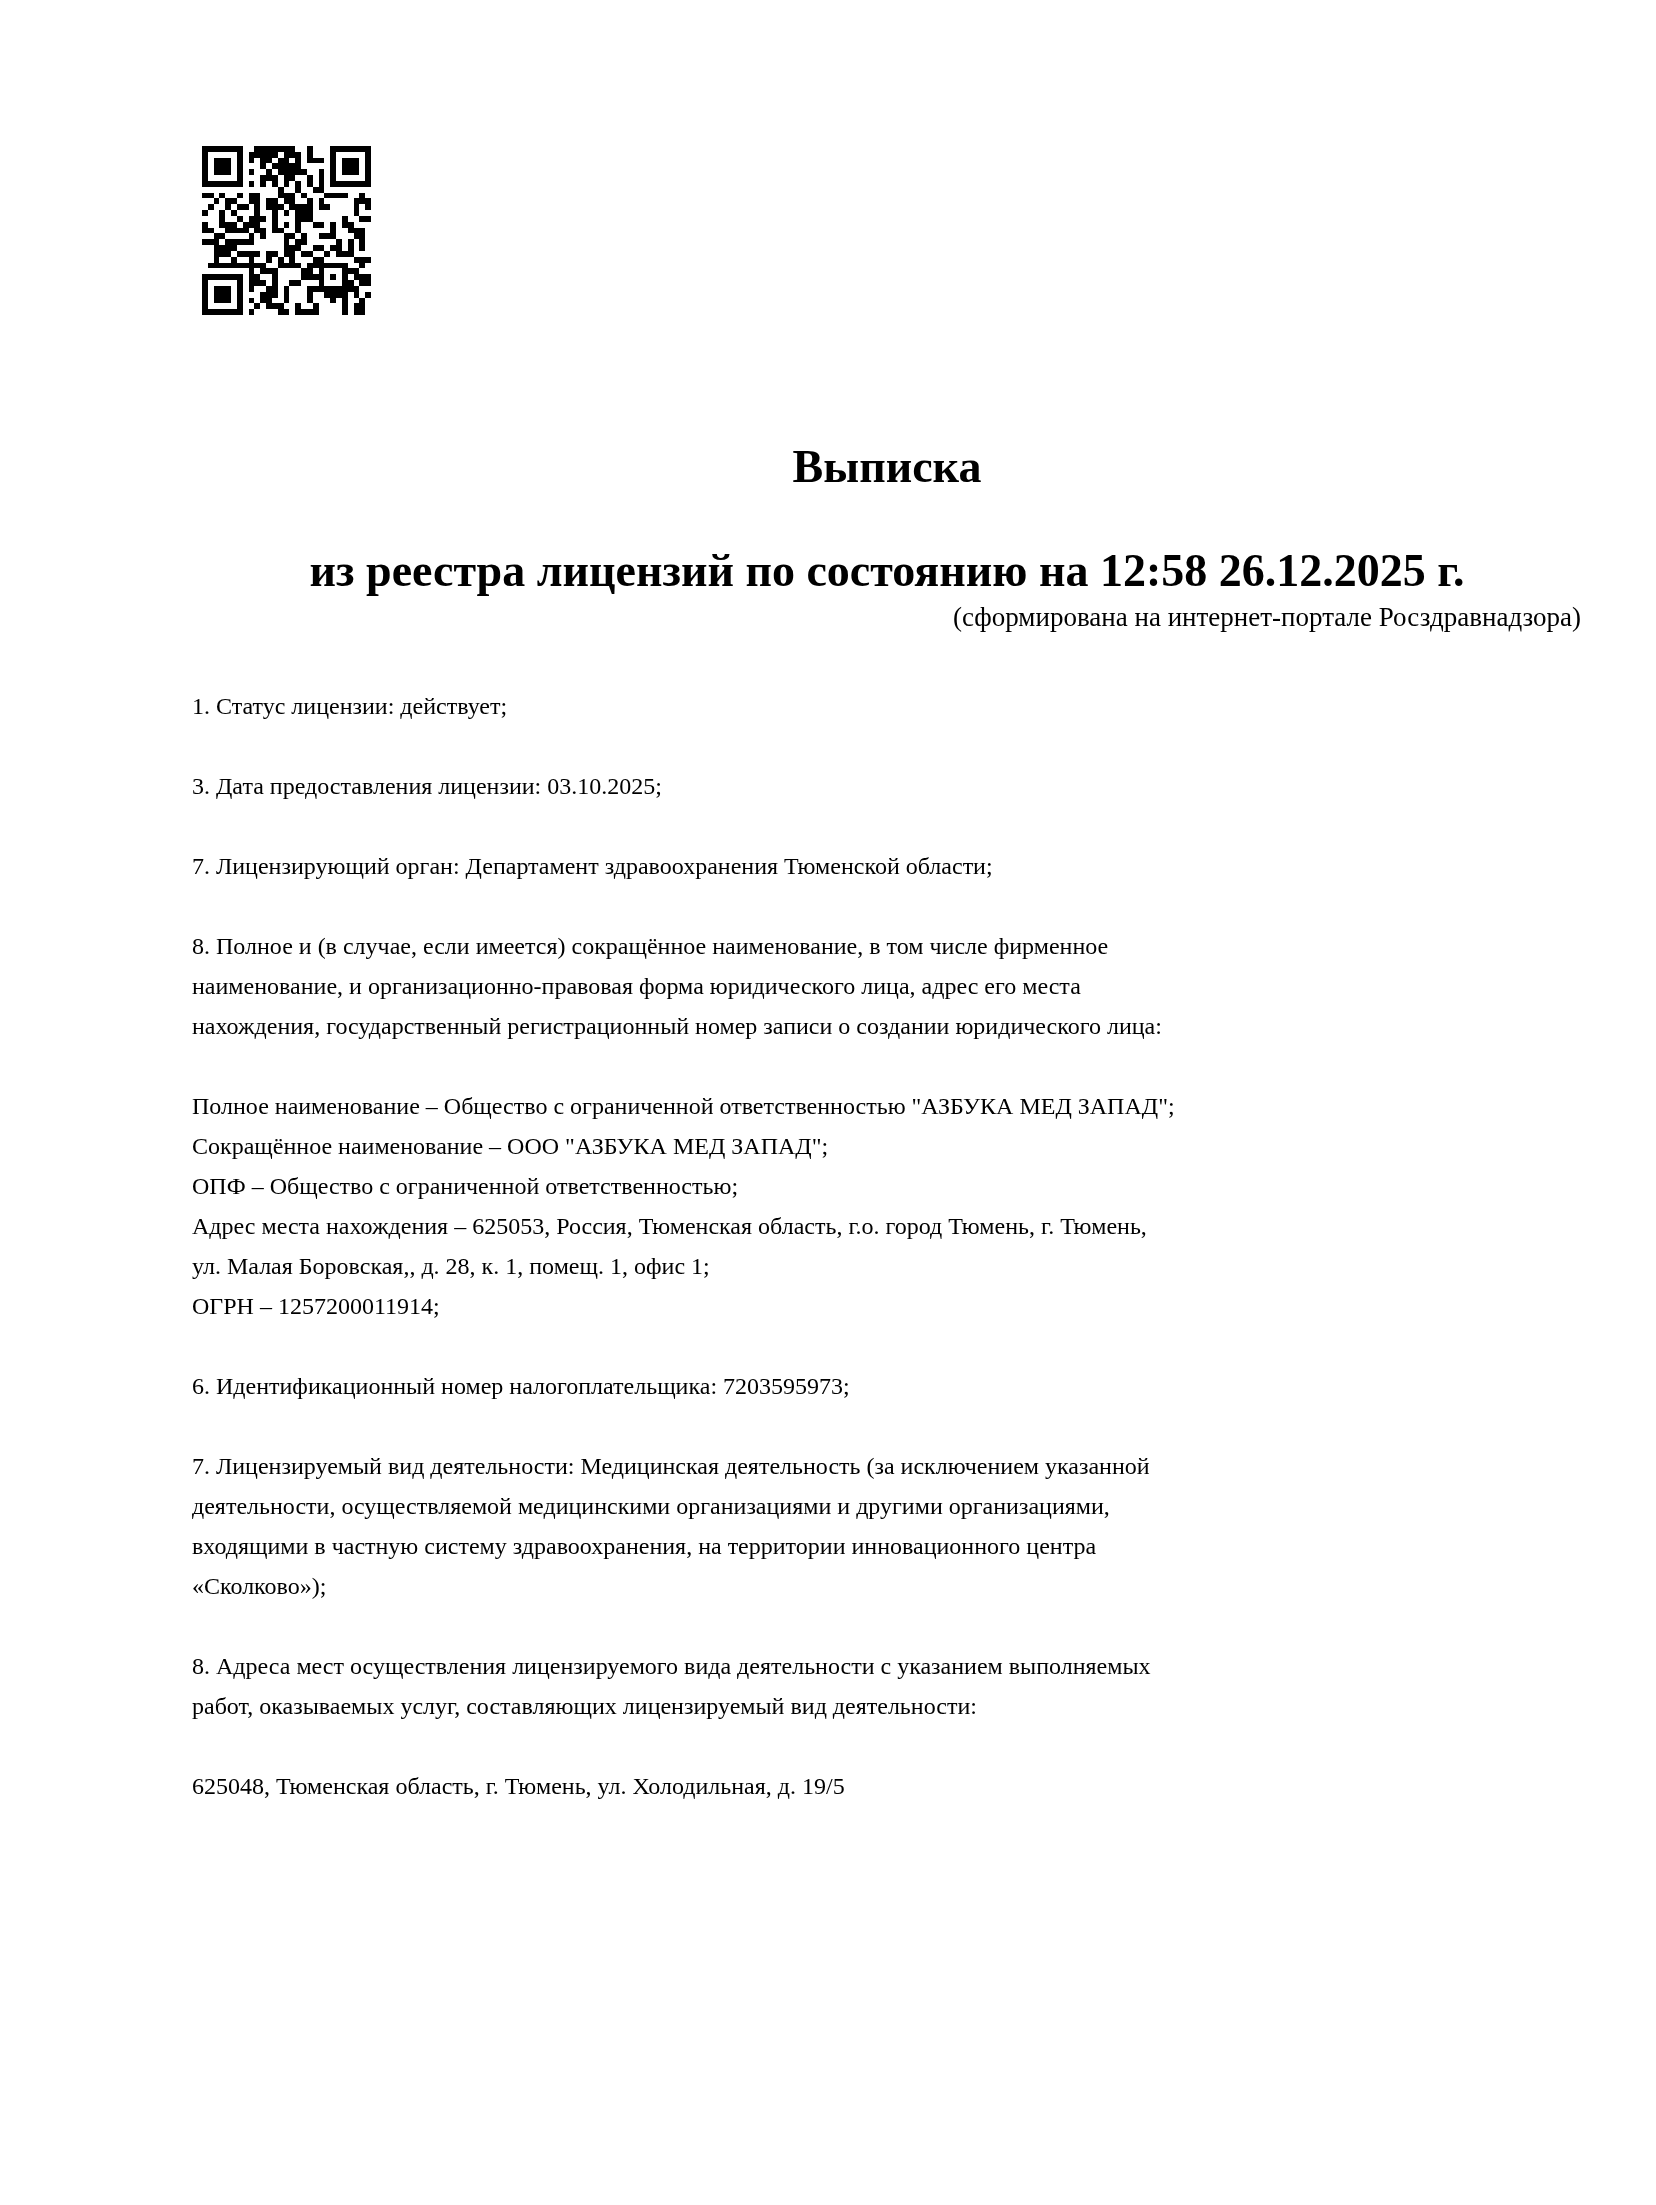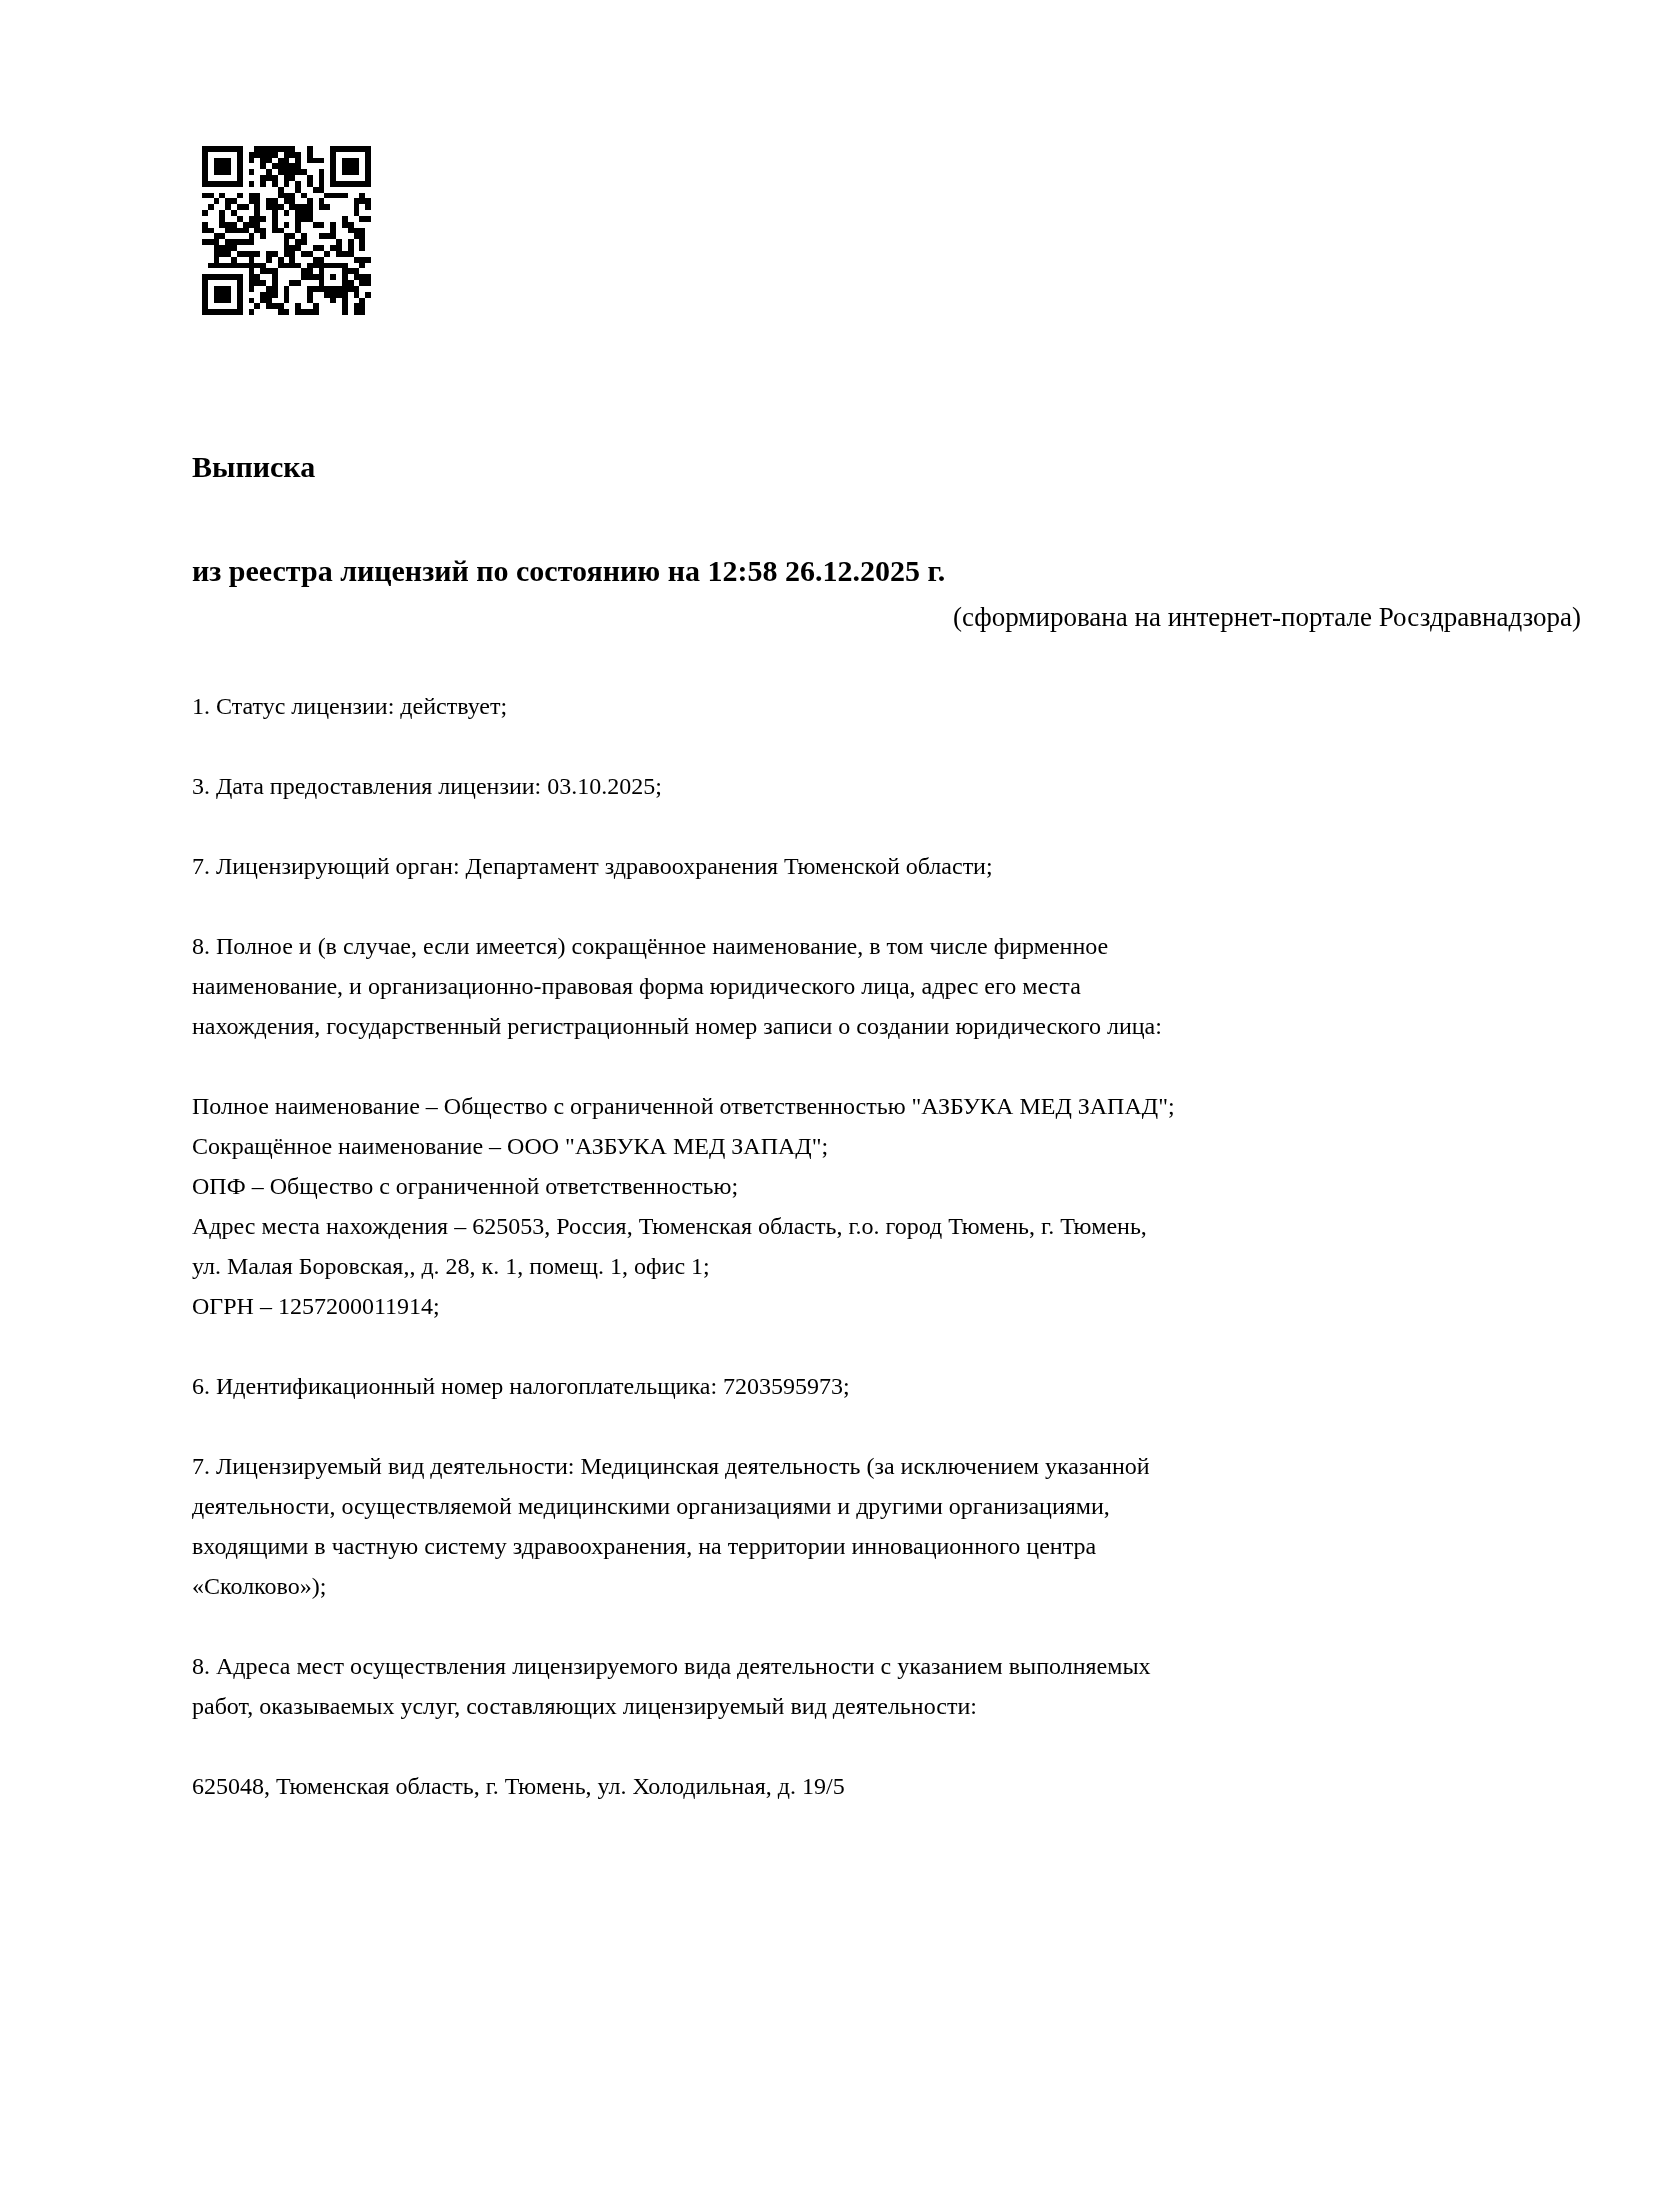--- a/index.html
+++ b/index.html
@@ -21,23 +21,23 @@
     left: 202px;
     top: 146px;
     width: 169px;
     height: 169px;
   }
   .title-block {
     position: absolute;
     left: 192px;
     top: 441px;
     width: 1390px;
-    text-align: left;
+    text-align: center;
     font-weight: bold;
-    font-size: 30px;
+    font-size: 46px;
     line-height: 52px;
     white-space: pre-line;
   }
   .subtitle {
     position: absolute;
     left: 192px;
     top: 583px;
     width: 1389px;
     text-align: right;
     font-size: 27px;

